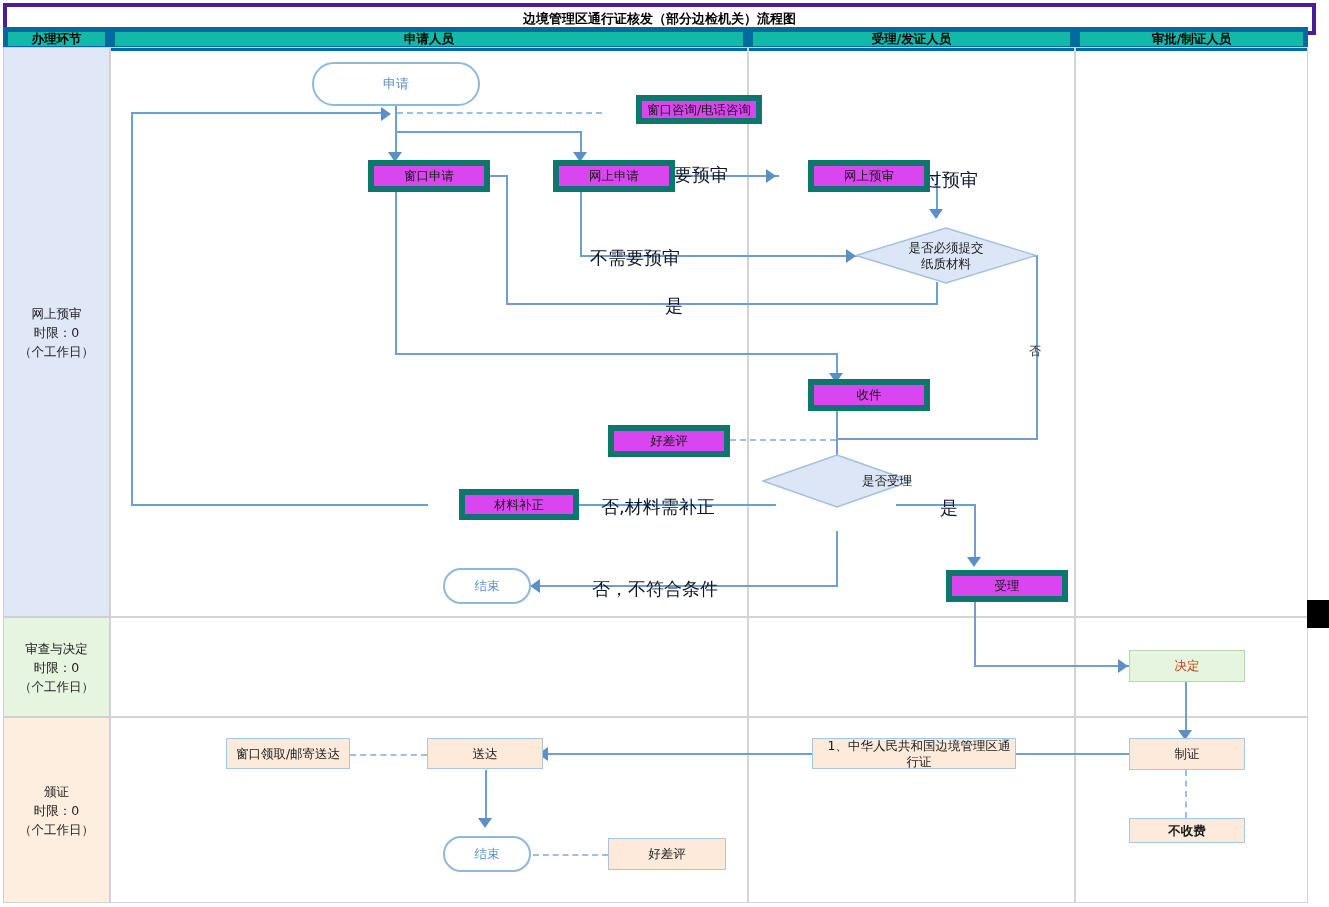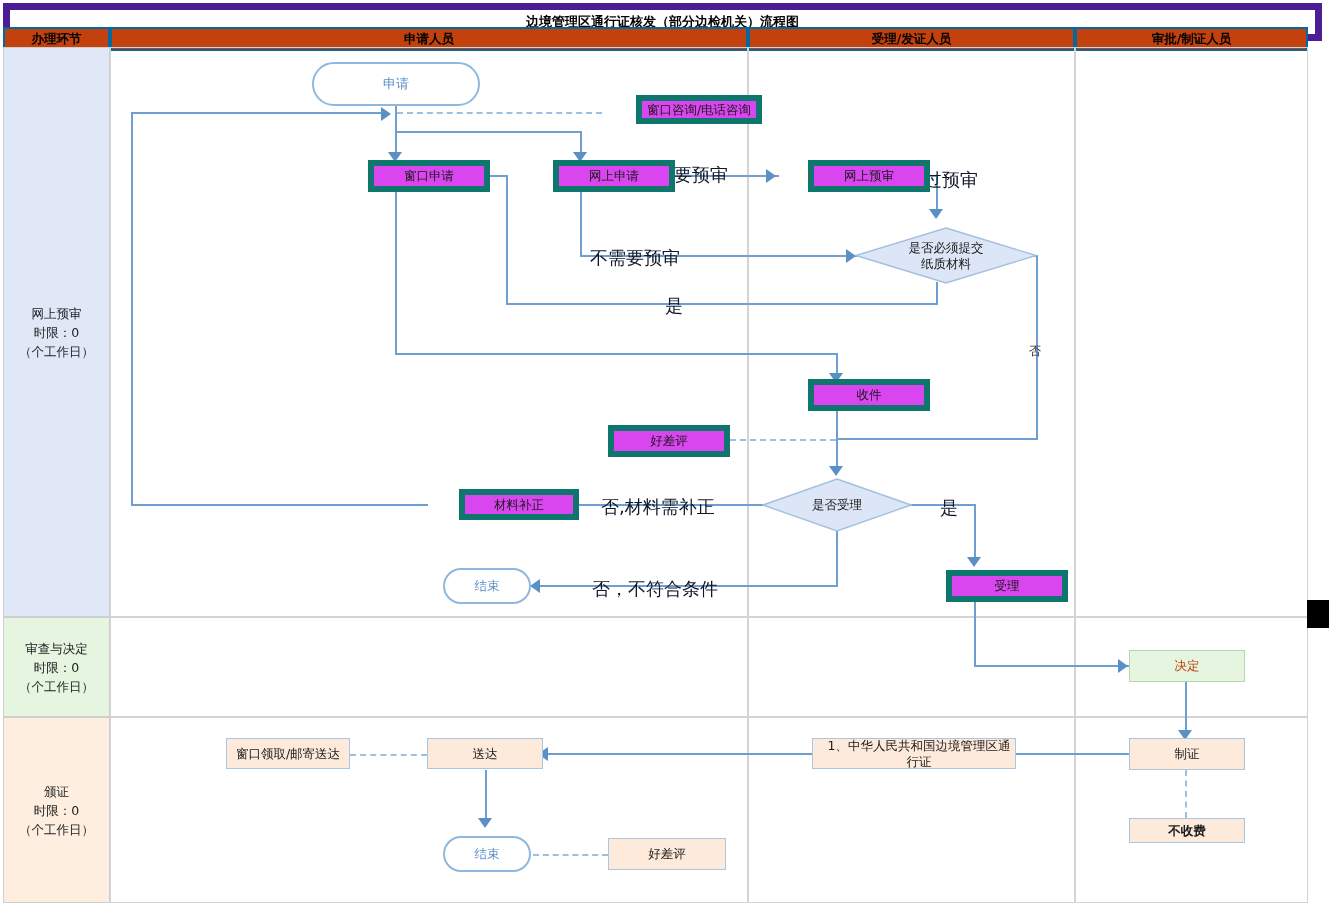--- a/index.html
+++ b/index.html
@@ -1,23 +1,23 @@
 <!DOCTYPE html>
 <html><head>
 <meta charset="utf-8">
 <style>
   html,body{margin:0;padding:0;background:#fff;}
   body{font-family:"DejaVu Sans","Liberation Sans",sans-serif;}
   #page{position:relative;width:1329px;height:907px;overflow:hidden;background:#ffffff;}
   .title-bar{position:absolute;left:3px;top:3px;width:1305px;height:24px;
-             border:7px solid #4c1d95;background:#ffffff;
+             border:4px solid #4c1d95;background:#ffffff;
              display:flex;align-items:center;justify-content:center;
              font-size:13px;font-weight:bold;color:#000;}
-  .col-head{position:absolute;top:27px;height:24px;border:2px solid #0369a1;
-            background:#c2410c;display:flex;align-items:center;justify-content:center;
+  .col-head{position:absolute;top:27px;height:24px;border:5px solid #0369a1;
+            background:#14b8a6;display:flex;align-items:center;justify-content:center;
             font-size:12.5px;font-weight:bold;color:#000;box-sizing:border-box;}
   .lane-label{position:absolute;left:3px;border:1px solid #cfcfcf;box-sizing:border-box;
               display:flex;flex-direction:column;align-items:center;justify-content:center;
               font-size:12.5px;color:#222;line-height:19px;text-align:center;}
   .lane-body{position:absolute;border:1px solid #d4d4d4;box-sizing:border-box;background:transparent;}
   .black-marker{position:absolute;background:#000000;}
 
   
   .node{position:absolute;box-sizing:border-box;display:flex;align-items:center;
         justify-content:center;text-align:center;font-size:12.5px;line-height:16px;}
@@ -184,21 +184,21 @@
     <svg class="diamond-shape" viewBox="0 0 182 57" preserveAspectRatio="none">
       <polygon points="91,1 181,28.5 91,56 1,28.5" fill="#dce6f6" stroke="#a3c0e0" stroke-width="1.4"></polygon>
     </svg>
     <div class="diamond-text" style="width:84px;">是否必须提交纸质材料</div>
   </div>
 
   <div class="node n-blue" style="left:776px;top:379px;width:122px;height:32px;">收件</div>
 
   <div class="node n-blue" style="left:576px;top:425px;width:122px;height:32px;">好差评</div>
 
-  <div class="node n-diamond" style="left:762px;top:478px;width:150px;height:54px;">
+  <div class="node n-diamond" style="left:762px;top:454px;width:150px;height:54px;justify-content:flex-end;">
     <svg class="diamond-shape" viewBox="0 0 150 54" preserveAspectRatio="none">
       <polygon points="75,1 149,27 75,53 1,27" fill="#dce6f6" stroke="#a3c0e0" stroke-width="1.4"></polygon>
     </svg>
     <div class="diamond-text">是否受理</div>
   </div>
 
   <div class="node n-blue" style="left:427px;top:489px;width:120px;height:31px;">材料补正</div>
 
   <div class="node n-term" style="left:443px;top:568px;width:88px;height:36px;">结束</div>
 

